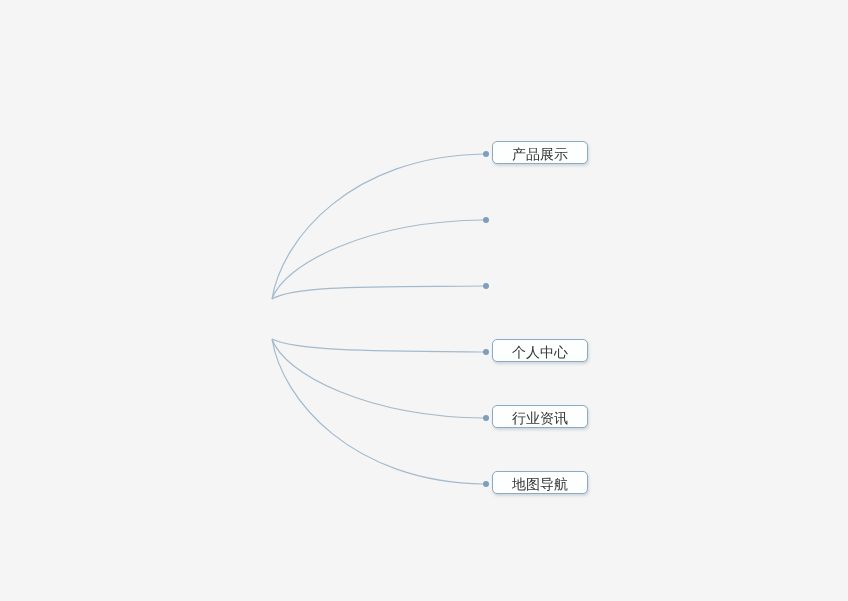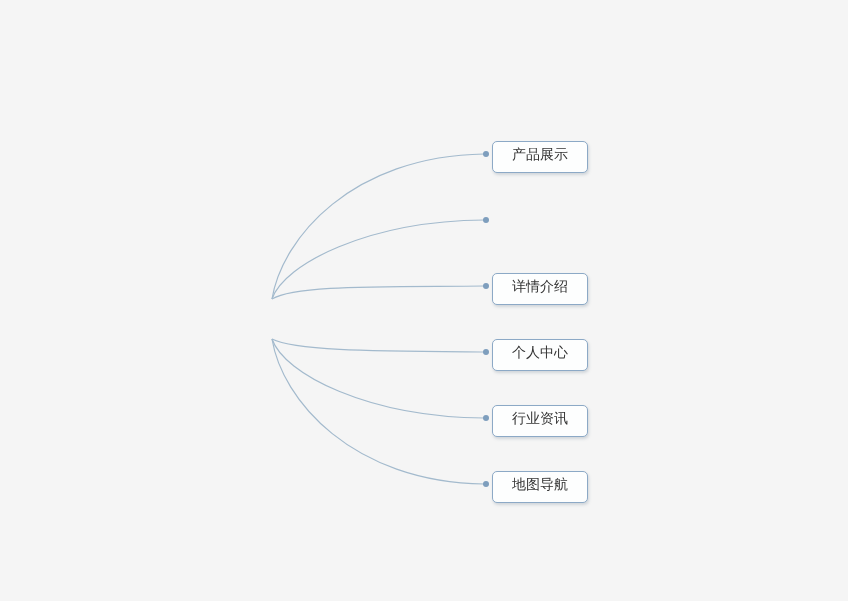--- a/index.html
+++ b/index.html
@@ -46,21 +46,21 @@
     line-height: 40px;
     letter-spacing: 0.5px;
     z-index: 2;
     box-shadow: 1px 2px 3px rgba(110, 125, 140, 0.35);
     cursor: default;
   }
   .child-node {
     position: absolute;
     left: 492px;
     width: 96px;
-    height: 32px;
+    height: 23px;
     box-sizing: border-box;
     background: var(--child-fill, #fdfefe);
     border: 1px solid var(--child-border, #8ca9c6);
     border-radius: 5px;
     color: var(--child-text, #333333);
     font-size: 14px;
     text-align: center;
     line-height: 25px;
     z-index: 2;
     box-shadow: 1px 2px 3px rgba(140, 155, 170, 0.35);
@@ -84,21 +84,20 @@
     <circle class="dot" cx="486" cy="286" r="3"></circle>
     <circle class="dot" cx="486" cy="352" r="3"></circle>
     <circle class="dot" cx="486" cy="418" r="3"></circle>
     <circle class="dot" cx="486" cy="484" r="3"></circle>
   </svg>
 
 
   <div class="child-node" style="top:141px;">产品展示</div>
 
 
-  <div class="child-node" style="top:273px;">详情介绍</div>
 
   <div class="child-node" style="top:339px;">个人中心</div>
 
   <div class="child-node" style="top:405px;">行业资讯</div>
 
   <div class="child-node" style="top:471px;">地图导航</div>
 
 </div>
 
 </body></html>

